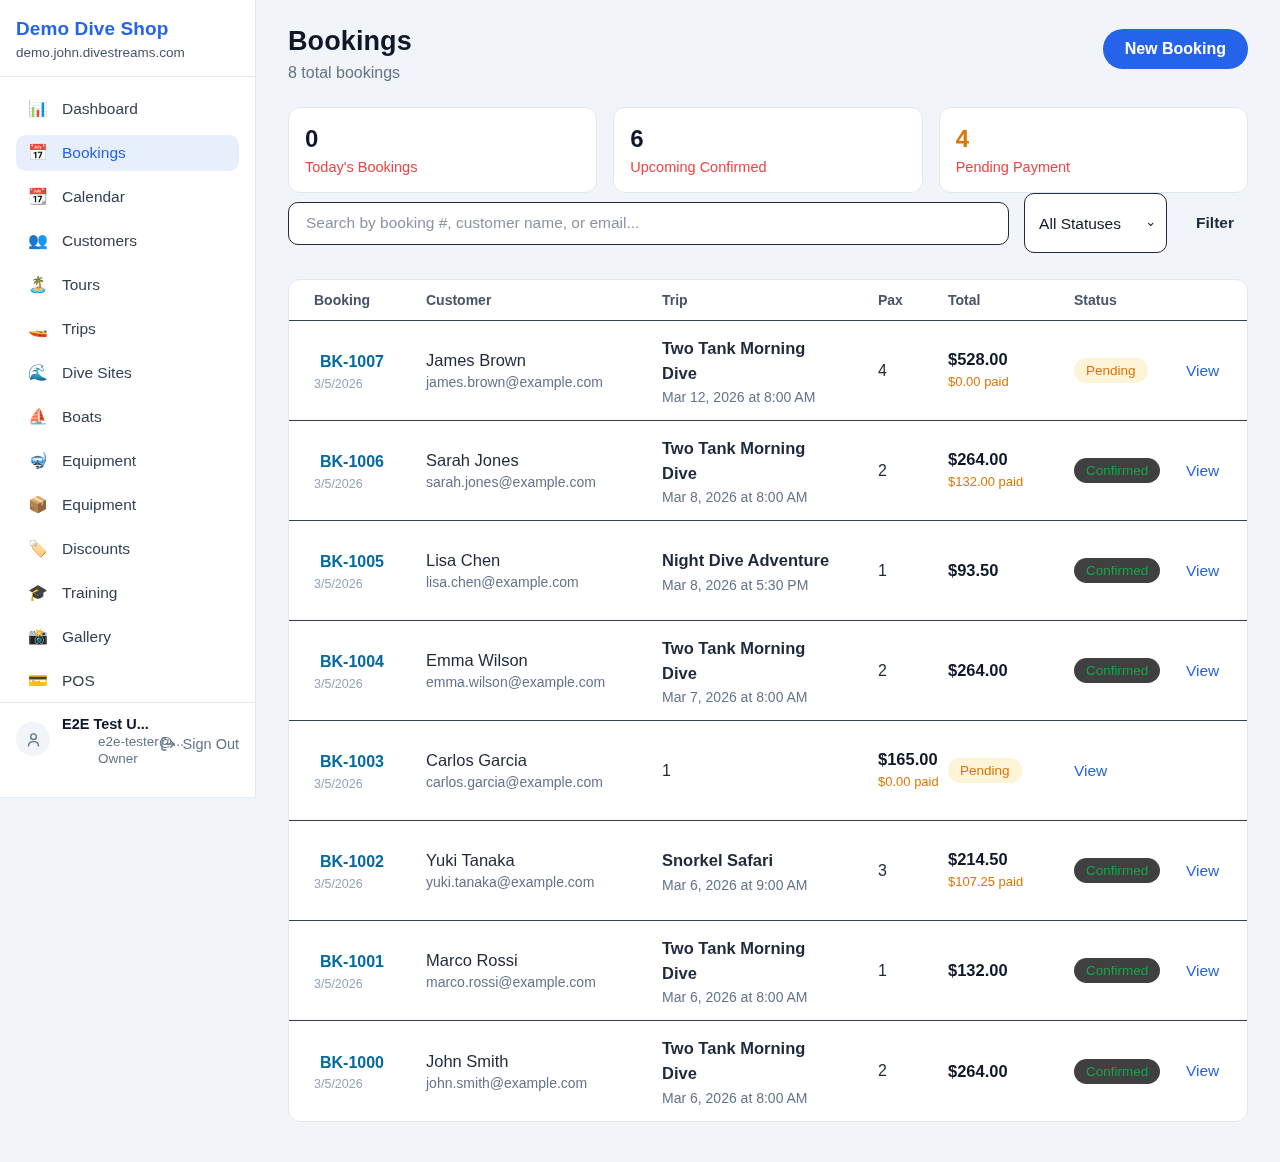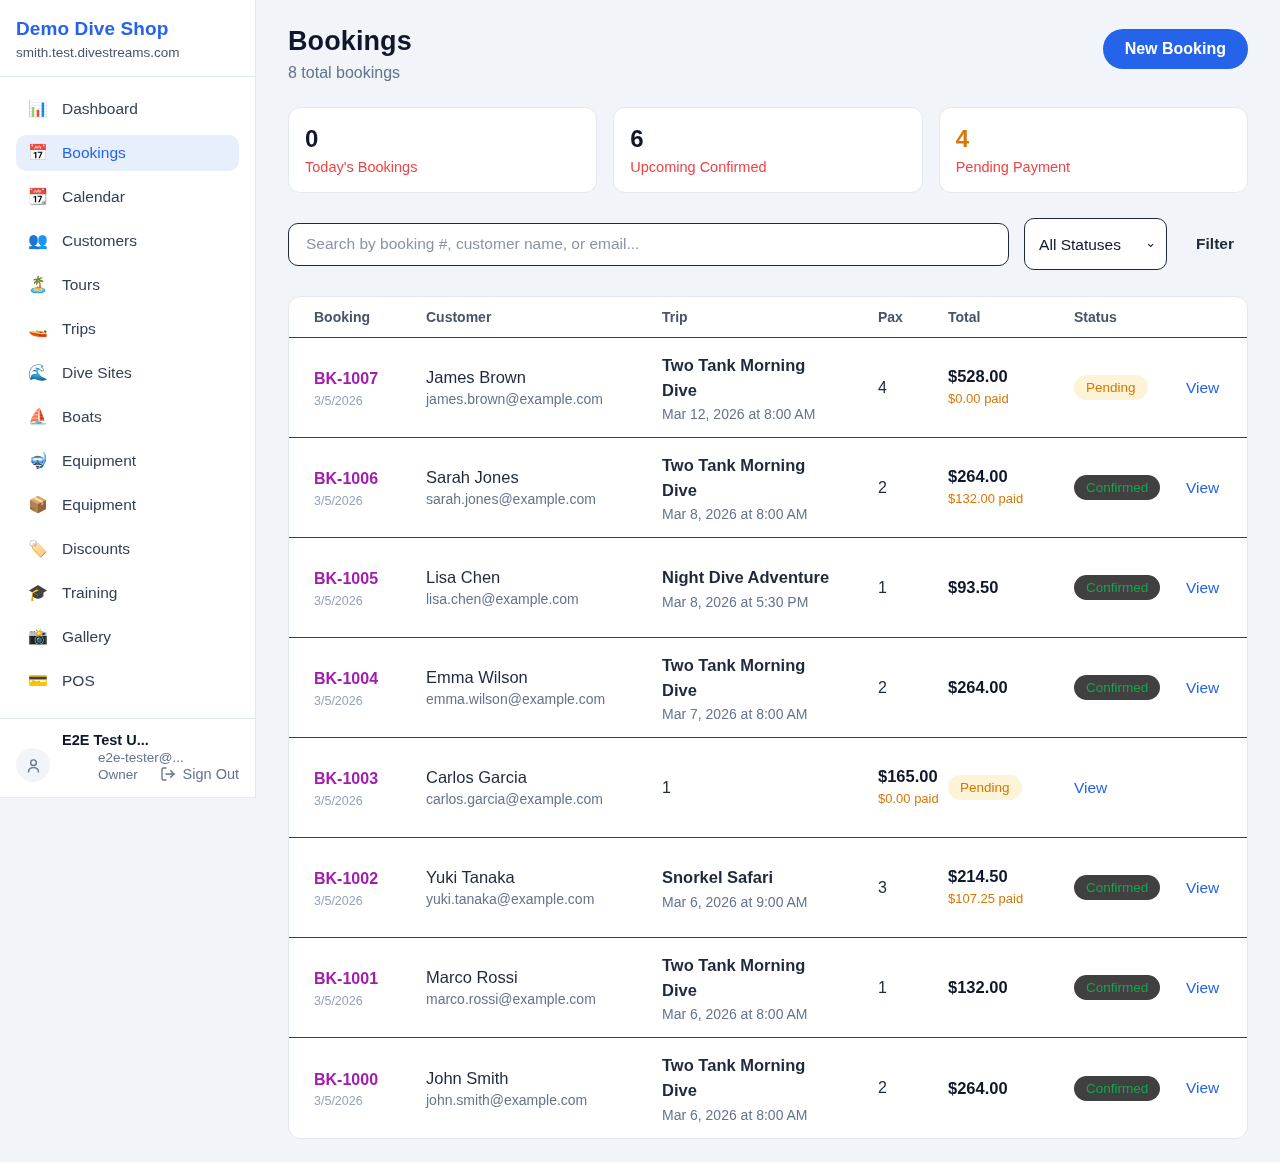--- a/index.html
+++ b/index.html
@@ -29,22 +29,22 @@
     height:36px; padding:0 12px; margin-bottom:8px;
     border-radius:10px; cursor:pointer;
     color:#334155; font-size:15.5px; font-weight:500;
   }
   .nav-item.active { background:#e7effc; color:#2563eb; }
   .nav-icon { width:20px; text-align:center; font-size:16px; line-height:1; }
 
   .user-footer {
     position:absolute; left:0; right:0; bottom:0;
     border-top:1px solid #e2e8f0;
-    padding:13px 16px 15px;
-    display:flex; align-items:flex-end;
+    padding:13px 16px 31px;
+    display:flex; align-items:flex-start;
   }
   .avatar {
     width:34px; height:34px; border-radius:50%;
     background:#f1f5f9; flex:none;
     display:flex; align-items:center; justify-content:center;
     margin-top:6px;
   }
   .user-info { margin-left:12px; min-width:0; flex:1; }
   .user-name { font-size:14.5px; font-weight:700; color:#0f172a; white-space:nowrap; }
   .user-email, .user-role { font-size:13.5px; color:#64748b; margin-top:2px; white-space:nowrap;margin-left:36px; }
@@ -69,30 +69,30 @@
 
   .stats { display:flex; gap:16px; margin-top:25px; }
   .stat-card {
     flex:1; background:#fff; border:1px solid #e2e8f0; border-radius:12px;
     padding:17px 16px;
   }
   .stat-value { font-size:24px; font-weight:700; color:#0f172a; }
   .stat-value.warn { color:#d97706; }
   .stat-label { margin-top:6px; font-size:14.5px; color:#ef4444; }
 
-  .filter-row { display:flex; align-items:center; gap:15px; margin-top:25px; }
+  .filter-row { display:flex; align-items:center; gap:15px; }
   .search-input {
     flex:1; height:43px; border:1px solid #1e293b; border-radius:10px;
     background:#fff; padding:0 17px; font-size:15.5px; color:#0f172a;
     font-family:inherit; outline:none;
   }
   .search-input::placeholder { color:#8b93a7; }
   .select-wrap { position:relative; }
   .status-select {
-    height:52px; width:143px; border:1px solid #1e293b; border-radius:10px;
+    height:60px; width:143px; border:1px solid #1e293b; border-radius:10px;
     background:#fff; padding:0 28px 0 14px; font-size:15.5px; font-weight:500;
     color:#0f172a; font-family:inherit; appearance:none; -webkit-appearance:none; cursor:pointer;
   }
   .select-chevron {
     position:absolute; right:11px; top:50%; transform:translateY(-58%);
     font-size:13px; color:#0f172a; pointer-events:none;
   }
   .filter-btn {
     background:none; border:none; cursor:pointer; font-family:inherit;
     font-size:15.5px; font-weight:600; color:#1e293b; padding:10px 14px;
@@ -108,21 +108,21 @@
     grid-template-columns:112px 236px 216px 70px 126px 112px 1fr;
     padding:0 25px; align-items:center;
   }
   .thead {
     height:41px; border-bottom:1px solid #334155;
     color:#475569; font-size:14px; font-weight:600;
   }
   .trow { min-height:100px; padding-top:14px; padding-bottom:14px; border-bottom:1px solid #334155; }
   .trow:last-child { border-bottom:none; }
 
-  .bk-id { color:#a21caf; font-size:16px; font-weight:700; max-width:76px; line-height:1.55; cursor:pointer; }
+  .bk-id { color:#0369a1; font-size:16px; font-weight:700; max-width:76px; line-height:1.55; cursor:pointer;text-align:center; }
   .bk-date { font-size:12.5px; color:#94a3b8; margin-top:2px; }
   .c-name { font-size:16.5px; font-weight:500; color:#1e293b; }
   .c-email { font-size:14px; color:#64748b; margin-top:4px; }
   .t-name { font-size:16.5px; font-weight:600; color:#1e293b; max-width:172px; line-height:1.5; }
   .t-date { font-size:14px; color:#64748b; margin-top:4px; }
   .pax-val { font-size:16px; color:#1e293b; }
   .amount { font-size:16.5px; font-weight:700; color:#0f172a; }
   .paid { font-size:13px; color:#d97706; margin-top:4px; max-width:84px; line-height:1.45; }
   .paid:empty { display:none; }
   .badge {
@@ -134,21 +134,21 @@
   .view-link { color:#2563eb; font-size:15.5px; font-weight:500; cursor:pointer; justify-self:start; }
 
   .icon-svg { display:block; }
 </style>
 </head>
 <body>
 
 <aside class="sidebar">
   <div class="shop-header">
     <div class="shop-name">Demo Dive Shop</div>
-    <div class="shop-domain">smith.test.divestreams.com</div>
+    <div class="shop-domain">demo.john.divestreams.com</div>
   </div>
 
   <nav class="nav">
     <div class="nav-item">
       <span class="nav-icon">📊</span>
       <span>Dashboard</span>
     </div>
     <div class="nav-item active">
       <span class="nav-icon">📅</span>
       <span>Bookings</span>

